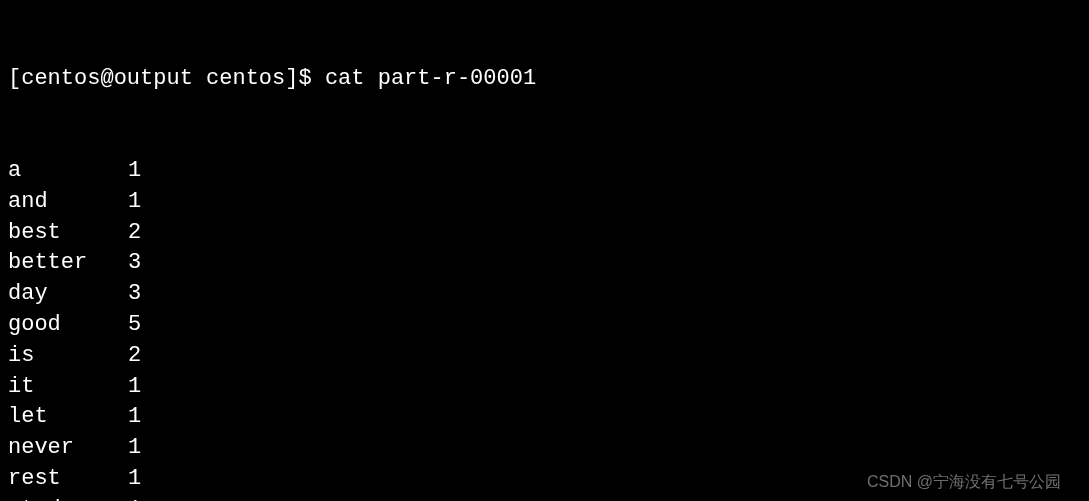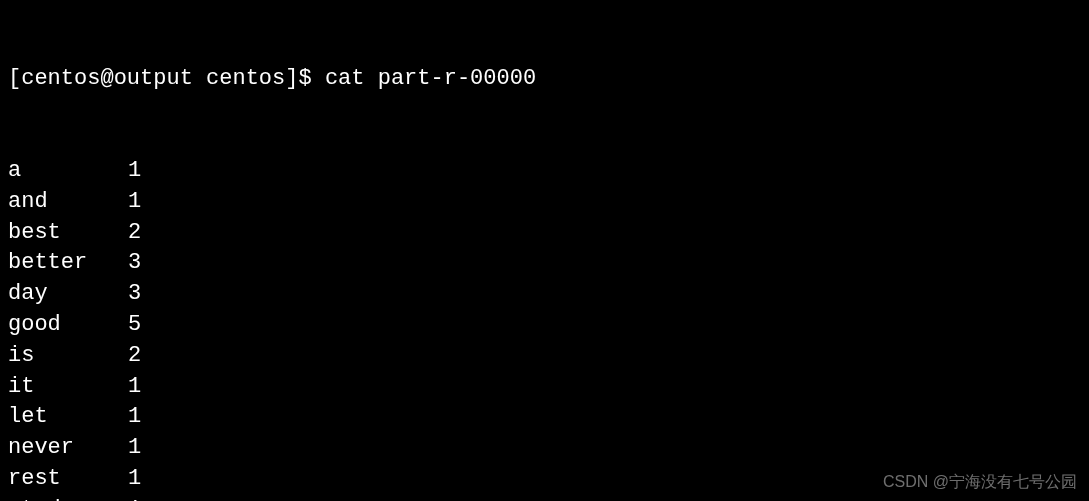--- a/index.html
+++ b/index.html
@@ -31,27 +31,27 @@
     .word-col {
       width: 120px;
       display: inline-block;
     }
     .count-col {
       display: inline-block;
     }
     .watermark {
       position: absolute;
       bottom: 8px;
-      right: 12px;
+      right: 28px;
       color: rgba(200, 200, 200, 0.55);
       font-size: 16px;
       font-family: Arial, sans-serif;
     }
   </style>
 </head>
 <body>
 
 <div class="terminal">
-  <div class="prompt-line"><span>[</span><span>centos</span><span>@</span><span>output</span> <span>centos</span><span>]</span><span>$</span> <span>cat part-r-00000</span></div>
+  <div class="prompt-line"><span>[</span><span>centos</span><span>@</span><span>output</span> <span>centos</span><span>]</span><span>$</span> <span>cat part-r-00001</span></div>
   <div id="output-container"><div class="output-line"><span class="word-col">a</span><span class="count-col">1</span></div><div class="output-line"><span class="word-col">and</span><span class="count-col">1</span></div><div class="output-line"><span class="word-col">best</span><span class="count-col">2</span></div><div class="output-line"><span class="word-col">better</span><span class="count-col">3</span></div><div class="output-line"><span class="word-col">day</span><span class="count-col">3</span></div><div class="output-line"><span class="word-col">good</span><span class="count-col">5</span></div><div class="output-line"><span class="word-col">is</span><span class="count-col">2</span></div><div class="output-line"><span class="word-col">it</span><span class="count-col">1</span></div><div class="output-line"><span class="word-col">let</span><span class="count-col">1</span></div><div class="output-line"><span class="word-col">never</span><span class="count-col">1</span></div><div class="output-line"><span class="word-col">rest</span><span class="count-col">1</span></div><div class="output-line"><span class="word-col">study</span><span class="count-col">1</span></div></div>
 </div>
 
 <div class="watermark">CSDN @宁海没有七号公园</div>
 
 </body></html>

